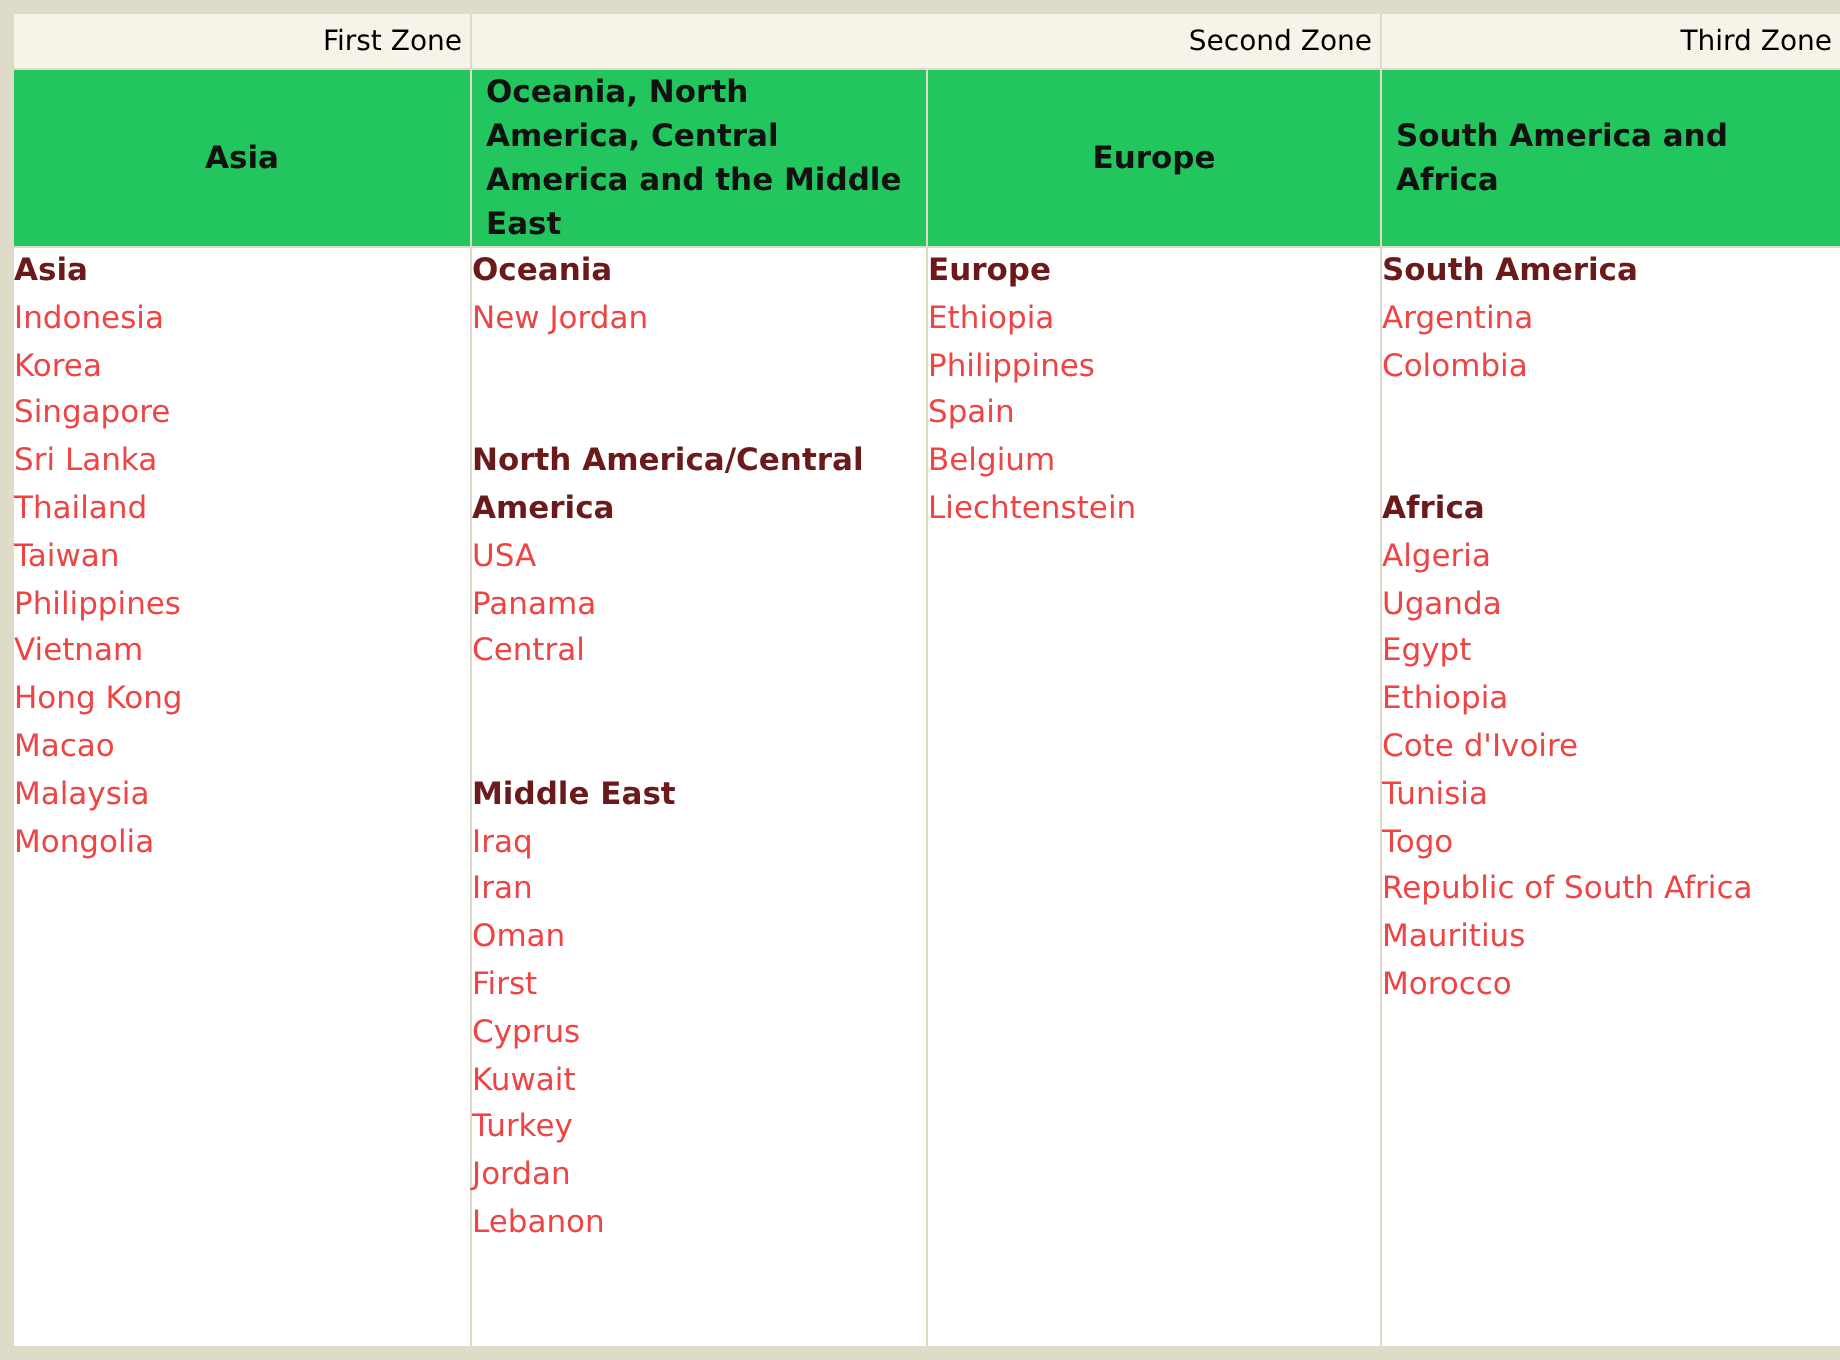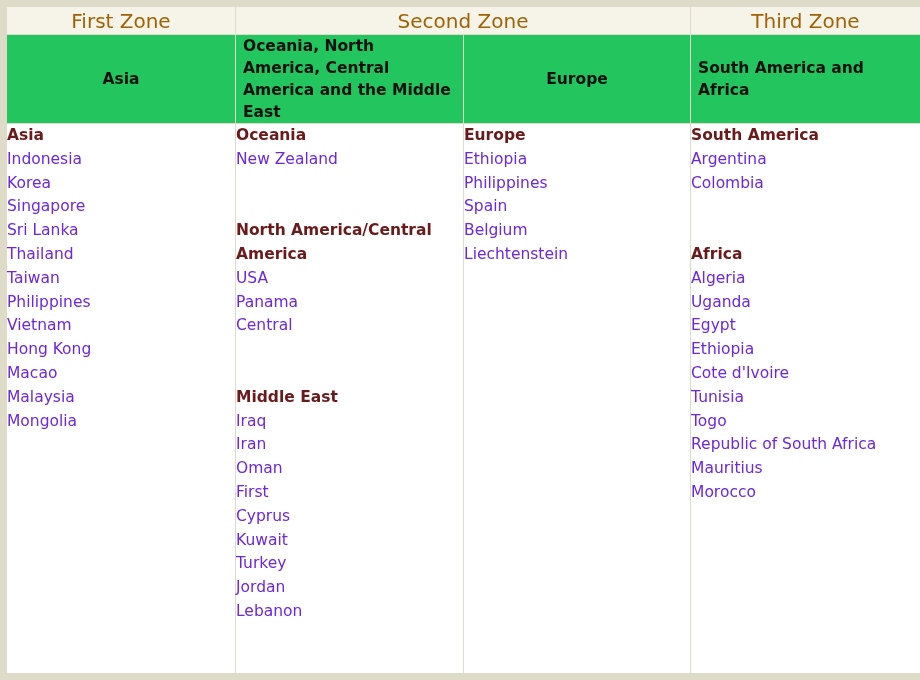--- a/index.html
+++ b/index.html
@@ -34,25 +34,25 @@
     border: 1px solid #dedcc8;
     padding: 0;
     vertical-align: top;
     background: #ffffff;
   }
 
   
   .hdr-top th {
     background: #f6f4e8;
     height: 27px;
-    text-align: center;
+    text-align: right;
     vertical-align: middle;
-    font-size: 20px;
+    font-size: 14px;
     font-weight: normal;
-    color: #a16207;
+    color: #000000;
     padding: 0 4px;
   }
 
   .hdr-sub th {
     background: #22c55e;
     height: 78px;
     vertical-align: middle;
     font-size: 15.5px;
     font-weight: bold;
     color: #111111;
@@ -71,21 +71,21 @@
   }
 
   .grp-head {
     color: #6a1a1a;
     font-weight: bold;
     font-size: 15.5px;
     line-height: 23.8px;
     white-space: normal;
   }
   .item {
-    color: #6d28d9;
+    color: #ef4444;
     font-weight: normal;
     line-height: 23.8px;
     white-space: nowrap;
   }
   .spacer {
     height: 23.8px;
     line-height: 23.8px;
   }
   .spacer::after { content: "\00a0"; }
 </style>
@@ -127,21 +127,21 @@
             <div class="item">Vietnam</div>
             <div class="item">Hong Kong</div>
             <div class="item">Macao</div>
             <div class="item">Malaysia</div>
             <div class="item">Mongolia</div>
           </div>
       </td>
       <td class="body-cell">
         <div class="col-content">
             <div class="grp-head">Oceania</div>
-            <div class="item">New Zealand</div>
+            <div class="item">New Jordan</div>
             <div class="spacer"></div>
             <div class="spacer"></div>
             <div class="grp-head">North America/Central America</div>
             <div class="item">USA</div>
             <div class="item">Panama</div>
             <div class="item">Central</div>
             <div class="spacer"></div>
             <div class="spacer"></div>
             <div class="grp-head">Middle East</div>
             <div class="item">Iraq</div>

